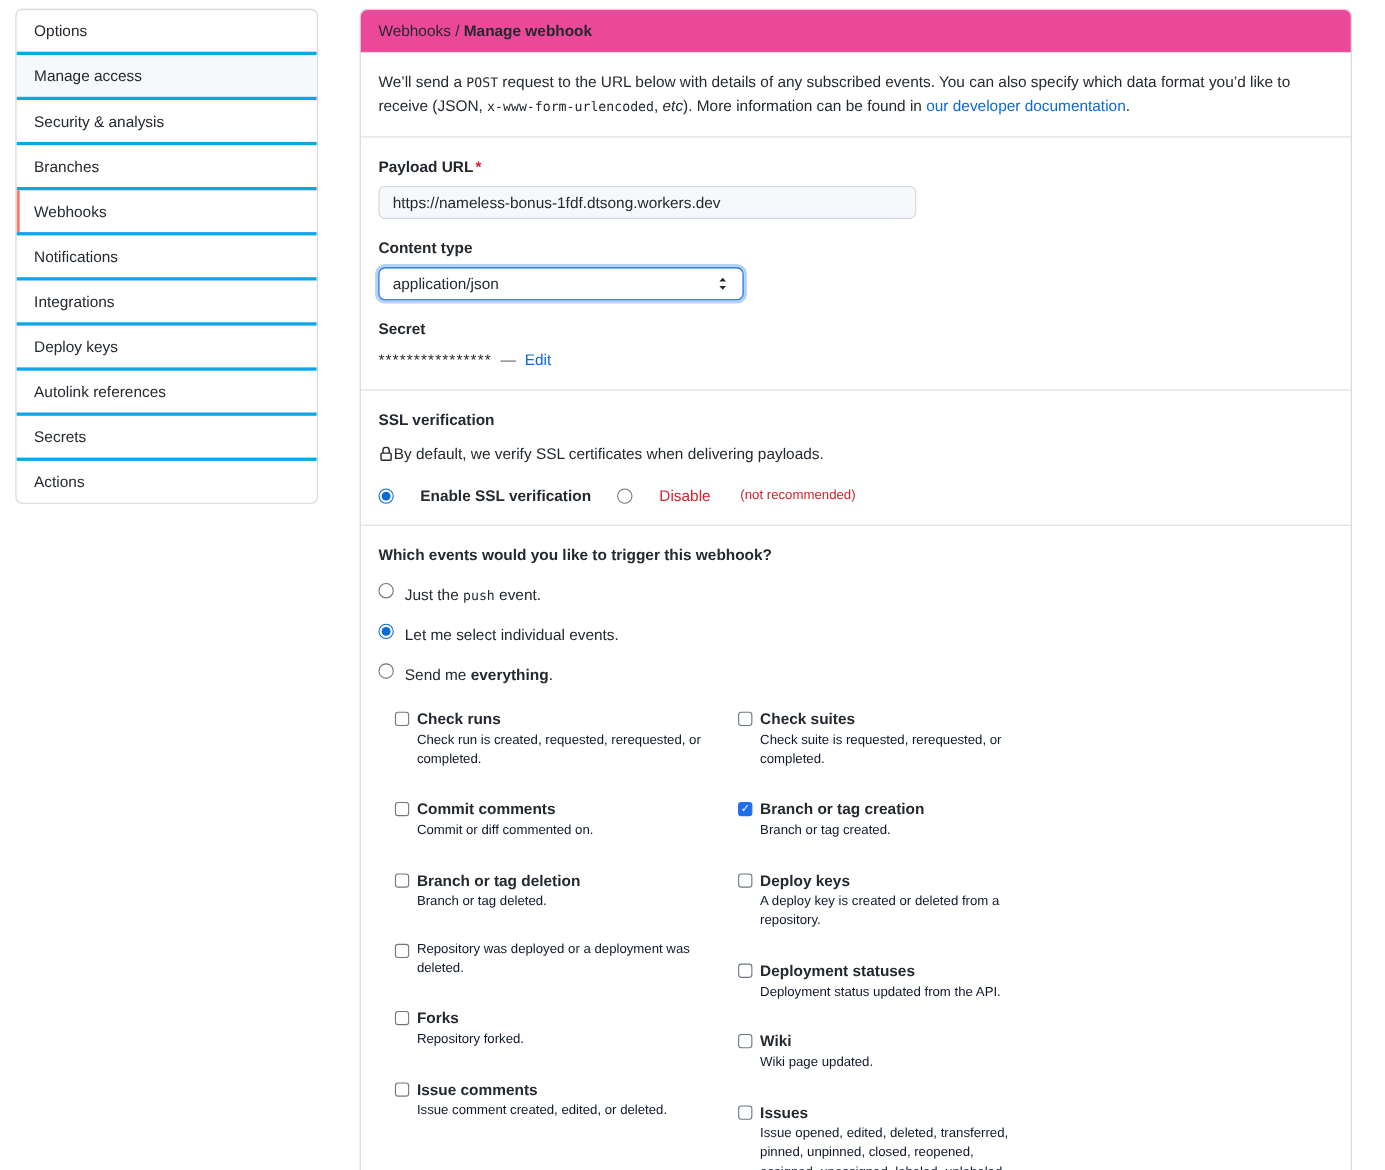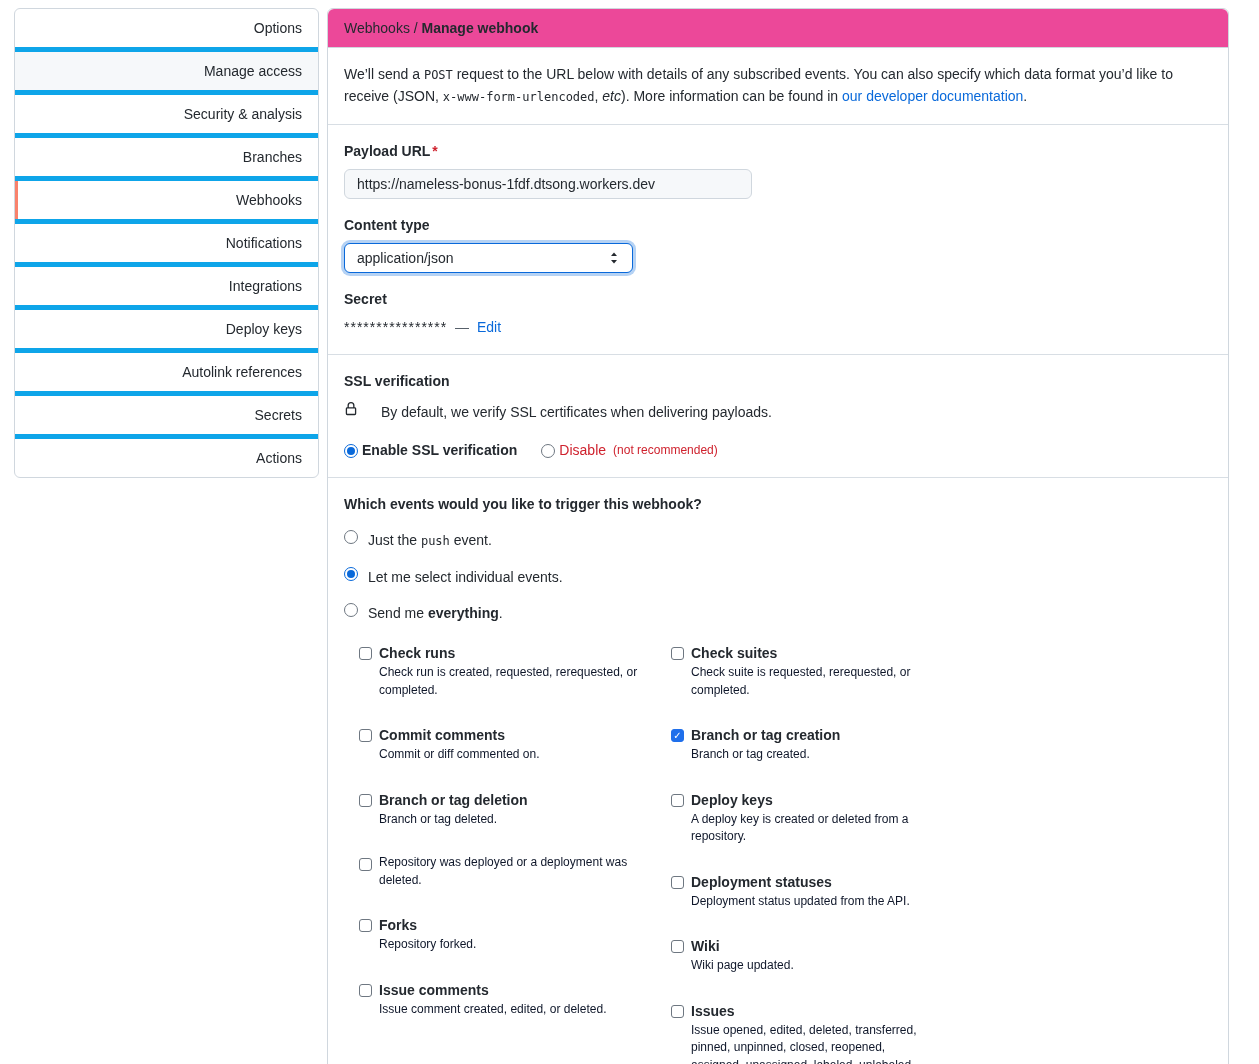--- a/index.html
+++ b/index.html
@@ -7,25 +7,25 @@
   body {
     margin: 0; width: 1259px; height: 1064px; position: relative;
     background: #ffffff; color: #24292f;
     font-family: "Liberation Sans", "DejaVu Sans", sans-serif;
     font-size: 14px;
   }
   .mono { font-family: "DejaVu Sans Mono", "Liberation Mono", monospace; font-size: 12px; }
   a.link { color: #0969da; text-decoration: none; cursor: pointer; }
 
   
-  .sidebar { position: absolute; left: 14px; top: 8px; width: 305px; text-align: right; }
+  .sidebar { position: absolute; left: 14px; top: 8px; width: 275px; }
   .side-box { border: 1px solid #d0d7de; border-radius: 6px; background: #fff; overflow: hidden; }
   .side-box + .side-box { margin-top: 16px; }
   .side-item {
-    padding: 9px 16px; line-height: 20px; border-top: 5px solid #0ea5e9;
+    padding: 9px 16px; line-height: 20px; border-top: 3px solid #0ea5e9;
     position: relative; cursor: pointer; color: #24292f;
   }
   .side-item:first-child { border-top: none; }
   .side-item.hover { background: #f6f8fa; }
   .side-item.active::before {
     content: ""; position: absolute; left: 0; top: 0; bottom: 0; width: 3px; background: #f9826c;
   }
   .side-header { padding: 9px 16px; line-height: 20px; font-weight: 700; }
 
   
@@ -40,38 +40,38 @@
   .box-header .crumb-current { font-weight: 700; }
   .section { padding: 16px; border-bottom: 1px solid #d8dee4; }
   .section.last { border-bottom: none; }
   .intro p { margin: 0; line-height: 21px; max-width: 868px; }
   .intro .it { font-style: italic; }
 
   .field { margin-bottom: 16px; }
   .form-label { font-weight: 700; line-height: 21px; margin-bottom: 7px; }
   .required { color: #cf222e; margin-left: 2px; }
   input.text-input {
-    width: 408px; height: 30px; padding: 5px 12px;
+    width: 489px; height: 30px; padding: 5px 12px;
     font-family: "Liberation Sans", "DejaVu Sans", sans-serif; font-size: 14px; color: #24292f;
     background: #f6f8fa; border: 1px solid #d0d7de; border-radius: 6px; outline: none;
   }
   .select {
     display: flex; align-items: center; justify-content: space-between;
-    width: 289px; height: 30px; padding: 5px 12px; cursor: pointer;
+    width: 332px; height: 30px; padding: 5px 12px; cursor: pointer;
     background: #fff; border: 1px solid #0969da; border-radius: 6px;
     box-shadow: 0 0 0 3px rgba(9,105,218,0.3);
   }
   .secret-row { line-height: 21px; }
   .secret-mask { letter-spacing: 1px; }
   .sep-dash { color: #57606a; margin: 0 4px; }
 
   .ssl-title { font-weight: 700; line-height: 21px; margin-bottom: 10px; }
-  .ssl-note { display: flex; gap: 23px; line-height: 21px; margin-bottom: 17px; }
+  .ssl-note { display: flex; align-items: center; gap: 0; line-height: 21px; margin-bottom: 17px; }
   .radio-row { display: flex; align-items: center; gap: 24px; line-height: 21px; }
-  .radio-opt { display: flex; align-items: center; gap: 4px; cursor: pointer; }
+  .radio-opt { display: flex; align-items: center; gap: 24px; cursor: pointer; }
   .radio {
     width: 14px; height: 14px; border: 1px solid #6e7781; border-radius: 50%;
     background: #fff; flex: none; display: inline-flex; align-items: center; justify-content: center;
   }
   .radio.on { border-color: #0969da; }
   .radio.on::after { content: ""; width: 8px; height: 8px; border-radius: 50%; background: #0969da; }
   .bold { font-weight: 700; }
   .danger { color: #cf222e; }
   .danger-note { color: #cf222e; font-size: 12px; margin-left: 3px; }
 

